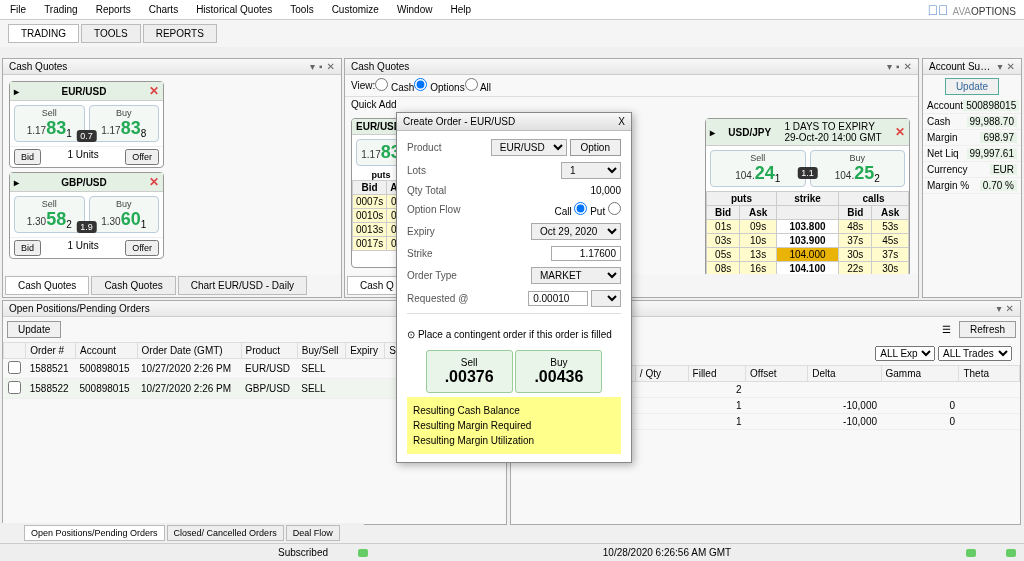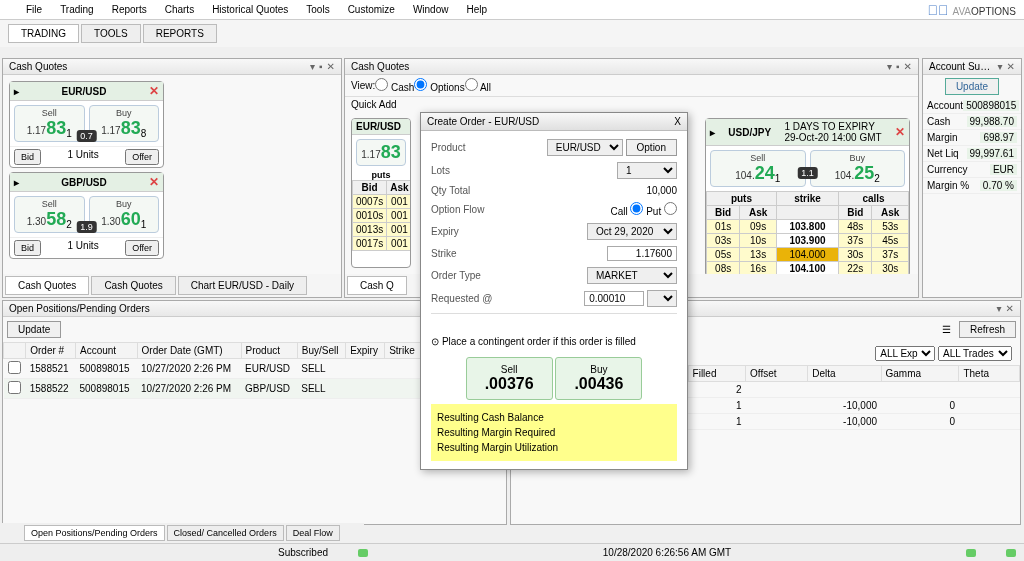--- a/index.html
+++ b/index.html
@@ -1,17 +1,17 @@
 <!DOCTYPE html>
 <html><head>
 <meta charset="utf-8">
 <style>
 *{box-sizing:border-box;margin:0;padding:0;font-family:Arial,sans-serif;font-size:10px}
 body{background:#f0f0f0;width:1024px;height:561px;overflow:hidden;position:relative}
-.menubar{display:flex;gap:18px;padding:4px 26px;background:#fff;border-bottom:1px solid #ccc;align-items:center}
+.menubar{display:flex;gap:18px;padding:4px 10px;background:#fff;border-bottom:1px solid #ccc;align-items:center}
 .menubar span{cursor:pointer}
 .logo{position:absolute;right:8px;top:2px;font-size:14px;font-weight:bold;color:#4a7ec8}
 .logo span{color:#999;font-weight:normal}
 .tabs-row{display:flex;gap:2px;padding:4px 8px;background:#f5f5f5}
 .tab{padding:3px 12px;border:1px solid #bbb;background:#eee;cursor:pointer;font-size:10px}
 .tab.active{background:#fff}
 .panel{position:absolute;border:1px solid #aaa;background:#f8f8f8;display:flex;flex-direction:column}
 .panel-hdr{display:flex;justify-content:space-between;align-items:center;padding:2px 6px;background:linear-gradient(#f8f8f8,#e8e8e8);border-bottom:1px solid #ccc;font-size:10px}
 .panel-icons{display:flex;gap:4px;font-size:10px;color:#666}
 .panel-icons span{cursor:pointer}
@@ -385,21 +385,21 @@
           <td style="text-align:right">1</td>
           <td></td>
           <td style="text-align:right">-10,000</td>
           <td style="text-align:right">0</td>
           <td></td>
         </tr>
   </tbody>
     </table>
 </div>
 
-<div class="dialog" style="left:420px;top:112px;width:268px">
+<div class="dialog" style="left:396px;top:112px;width:236px">
   <div class="dialog-hdr">
       <span>Create Order - EUR/USD</span>
       <span>X</span>
     </div>
   <div class="dialog-body">
     <div class="form-row">
         <label>Product</label>
         <span><select><option>EUR/USD</option></select> <button class="btn">Option</button></span>
       </div>
     <div class="form-row">
@@ -423,21 +423,21 @@
         <input type="text" style="width: 70px; text-align: right;" value="1.17600">
       </div>
     <div class="form-row">
         <label>Order Type</label>
         <select style="width:90px"><option>MARKET</option></select>
       </div>
     <div class="form-row">
         <label>Requested @</label>
         <span><input type="text" style="width: 60px;" value="0.00010"> <select style="width:30px"><option></option></select></span>
       </div>
-    <div style="border-top:1px solid #ddd;padding-top:22px;font-size:9px"><span>⊙</span> <span>Place a contingent order if this order is filled</span></div>
+    <div style="border-top:1px solid #ddd;padding-top:15px;font-size:9px"><span>⊙</span> <span>Place a contingent order if this order is filled</span></div>
     <div style="text-align:center;margin-top:10px">
       <div class="big-btn"><div class="lbl">Sell</div><div class="val">.00376</div></div>
       <div class="big-btn"><div class="lbl">Buy</div><div class="val">.00436</div></div>
     </div>
     <div class="yellow-box">
       <div>Resulting Cash Balance</div>
       <div>Resulting Margin Required</div>
       <div>Resulting Margin Utilization</div>
     </div>
   </div>

